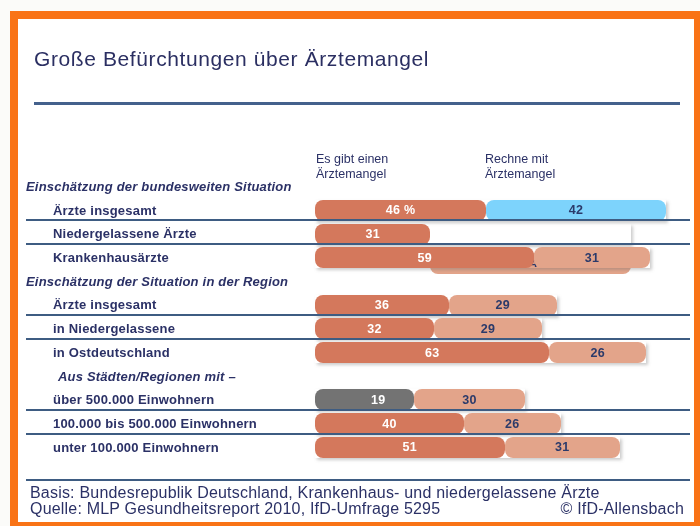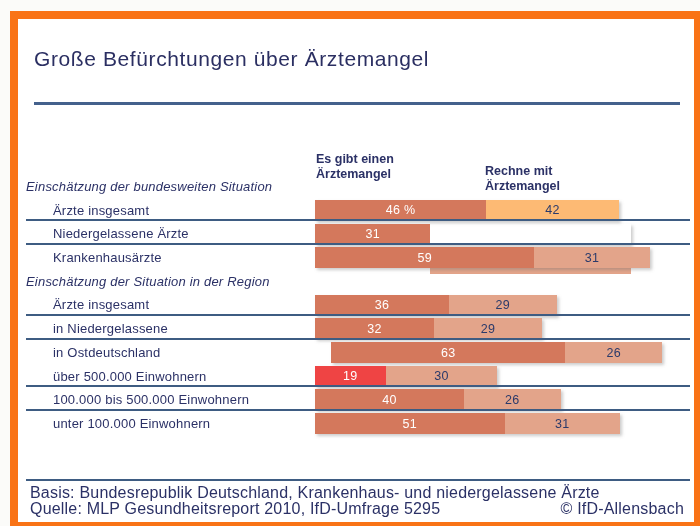--- a/index.html
+++ b/index.html
@@ -20,42 +20,42 @@
   .title{
     position:absolute;left:16px;top:28px;
     font-size:21px;font-weight:400;letter-spacing:0.6px;
     color:#2b2f62;
   }
   .title-rule{
     position:absolute;left:16px;top:83px;width:646px;height:3px;
     background:#44618c;
   }
   .legend{position:absolute;top:133px;left:0;width:100%;font-size:12.5px;line-height:15px;color:#2b3166;}
-  .legend-col{position:absolute;white-space:pre-line;font-weight:bold;}
+  .legend-col{position:absolute;white-space:pre-line;}
   .legend-col.c1{left:298px;}
-  .legend-col.c2{left:467px;margin-top:12px;}
+  .legend-col.c2{left:467px;}
   .rows{
     position:absolute;left:8px;top:156px;width:664px;
   }
-  .row{position:relative;height:23.7px;width:100%;}
+  .row{position:relative;height:23.7px;width:100%;font-weight:bold;}
   .row .label{
     position:absolute;left:0;top:0;height:100%;
     font-size:13px;line-height:23.7px;letter-spacing:0.2px;
     white-space:nowrap;color:#2b3166;
   }
   .row.header .label{font-style:italic;padding-left:0;}
   .row.header.indent .label{padding-left:32px;}
   .row.data .label{padding-left:27px;}
   .bar-track{
     position:absolute;left:289px;top:1.3px;height:21px;width:372px;
     display:flex;
   }
   .seg{
     height:21px;display:flex;align-items:center;justify-content:center;
-    font-size:12.5px;letter-spacing:0.3px;
+    font-size:12.5px;letter-spacing:0.3px;border-radius:8px;
   }
   .seg.s0{color:#ffffff;}
   .seg.s1{color:#2b3a6a;}
   .bar-shadow{box-shadow:2px 2px 3px rgba(110,110,110,0.35);}
   .separator{
     position:absolute;left:0;right:0;bottom:1px;height:2px;
     background:#3e5c82;
   }
   .bottom-rule{
     position:absolute;left:8px;top:460px;width:664px;height:2px;
@@ -86,21 +86,21 @@
       <div class="row header">
         <span class="label">Einschätzung der bundesweiten Situation</span>
       </div>
       <div class="row data">
         <span class="label">Ärzte insgesamt</span>
         <div class="bar-track">
           <div class="bar-shadow" style="display: flex;">
             <div class="seg s0" style="width: 171.12px; background: rgb(212, 120, 92);">
               <span>46 %</span>
             </div>
-            <div class="seg s1" style="width: 133px; background: #fdba74;">
+            <div class="seg s1" style="width: 180px; background: #7dd3fc;">
               <span>42</span>
             </div>
           </div>
         </div>
         <div class="separator"></div>
       </div>
       <div class="row data">
         <span class="label">Niedergelassene Ärzte</span>
         <div class="bar-track">
           <div class="bar-shadow" style="display: flex;">
@@ -154,35 +154,38 @@
             <div class="seg s1" style="width: 107.88px; background: rgb(227, 164, 138);">
               <span>29</span>
             </div>
           </div>
         </div>
         <div class="separator"></div>
       </div>
       <div class="row data">
         <span class="label">in Ostdeutschland</span>
         <div class="bar-track">
-          <div class="bar-shadow" style="display: flex; margin-left: 16px;">
+          <div class="bar-shadow" style="display: flex;">
             <div class="seg s0" style="width: 234.36px; background: rgb(212, 120, 92);">
               <span>63</span>
             </div>
             <div class="seg s1" style="width: 96.72px; background: rgb(227, 164, 138);">
               <span>26</span>
             </div>
           </div>
         </div>
       </div>
+      <div class="row header indent">
+        <span class="label">Aus Städten/Regionen mit –</span>
+      </div>
       <div class="row data">
         <span class="label">über 500.000 Einwohnern</span>
         <div class="bar-track">
           <div class="bar-shadow" style="display: flex;">
-            <div class="seg s0" style="width: 70.68px; background: #ef4444;">
+            <div class="seg s0" style="width: 70.68px; background: #737373; padding-left: 28px;">
               <span>19</span>
             </div>
             <div class="seg s1" style="width: 111.6px; background: rgb(227, 164, 138);">
               <span>30</span>
             </div>
           </div>
         </div>
         <div class="separator"></div>
       </div>
       <div class="row data">

